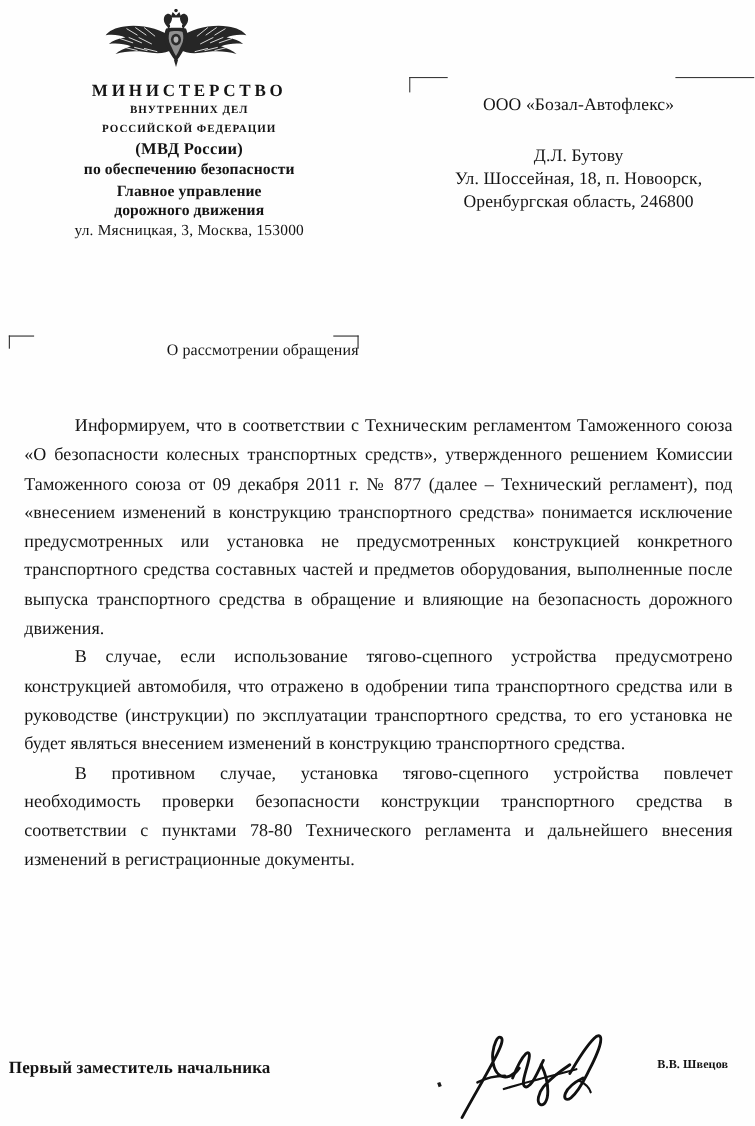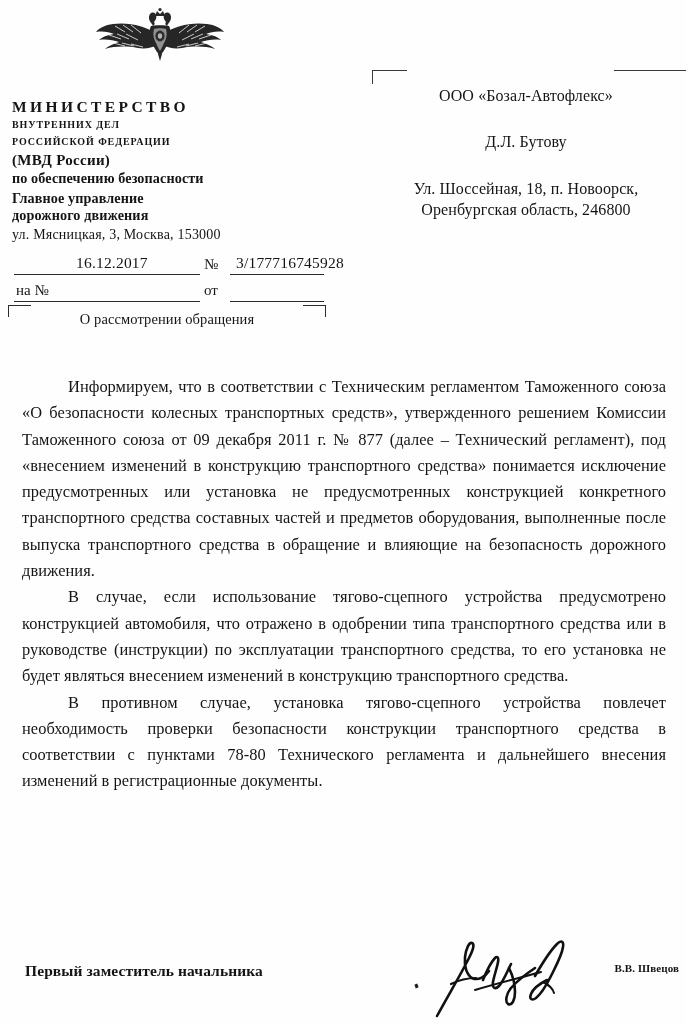--- a/index.html
+++ b/index.html
@@ -26,21 +26,21 @@
     height: 62px;
   }
   #emblem-wrap svg { display: block; }
 
   
   #letterhead {
     position: absolute;
     left: 12px;
     top: 74px;
     width: 320px;
-    margin-top: 24px;
+    text-align: center;
   }
   .lh-ministry {
     font-weight: bold;
     font-size: 15.5px;
     line-height: 17.5px;
     letter-spacing: 3.4px;
     white-space: nowrap;
   }
   .lh-big {
     font-weight: bold;
@@ -134,21 +134,21 @@
   }
   #subject .corner.tr {
     right: 0; top: 0;
     border-right: 1.4px solid #2b2b2b;
     border-top: 1.4px solid #2b2b2b;
   }
   #subject-text {
     position: absolute;
     left: 0; right: 0;
     top: 6px;
-    text-align: center;
+    text-align: right;
     font-size: 14.5px;
     letter-spacing: 0.1px;
   }
 
   
   #addressee {
     position: absolute;
     left: 372px;
     top: 68px;
     width: 308px;
@@ -171,21 +171,21 @@
   }
   .addr-line {
     text-align: center;
     font-size: 16px;
     line-height: 21px;
     letter-spacing: 0.1px;
     white-space: nowrap;
   }
   #addr-group-1 { margin-top: 17px; }
   #addr-group-2 { margin-top: 25px; }
-  #addr-group-3 { margin-top: 26px; }
+  #addr-group-3 { }
 
   
   #body {
     position: absolute;
     left: 22px;
     top: 374px;
     width: 644px;
   }
   #body p {
     margin: 0;
@@ -194,21 +194,21 @@
     font-size: 16.4px;
     line-height: 26.3px;
     letter-spacing: 0.05px;
     -webkit-hyphens: none;
     hyphens: none;
   }
 
   
   #sigblock {
     position: absolute;
-    left: 25px;
+    left: 8px;
     top: 962px;
     width: 660px;
     height: 40px;
   }
   #sig-title {
     position: absolute;
     left: 0;
     top: 0;
     font-weight: bold;
     font-size: 15.5px;
@@ -309,35 +309,20 @@
     <div class="lh-ministry">МИНИСТЕРСТВО</div>
     <div class="lh-big">ВНУТРЕННИХ ДЕЛ</div>
     <div class="lh-big">РОССИЙСКОЙ ФЕДЕРАЦИИ</div>
     <div class="lh-paren">(МВД России)</div>
     <div class="lh-dept">по обеспечению безопасности</div>
     <div class="lh-dept first">Главное управление</div>
     <div class="lh-dept">дорожного движения</div>
     <div class="lh-address">ул. Мясницкая, 3, Москва, 153000</div>
   </div>
 
-  <div id="refblock">
-    <div class="ref-row">
-      <div class="ref-rule" id="rule-date"></div>
-      <div class="ref-rule" id="rule-num"></div>
-      <div class="ref-val" id="val-date">16.12.2017</div>
-      <div class="ref-lbl" id="lbl-numsym">№</div>
-      <div class="ref-val" id="val-num">3/177716745928</div>
-    </div>
-    <div class="ref-row">
-      <div class="ref-rule" id="rule-nana"></div>
-      <div class="ref-rule" id="rule-ot"></div>
-      <div class="ref-lbl" id="lbl-nana">на №</div>
-      <div class="ref-lbl" id="lbl-ot">от</div>
-    </div>
-  </div>
 
   <div id="subject">
     <div class="corner tl"></div>
     <div class="corner tr"></div>
     <div id="subject-text">О рассмотрении обращения</div>
   </div>
 
   <div id="addressee">
     <div id="addr-corner"></div>
     <div id="addr-rule-right"></div>

